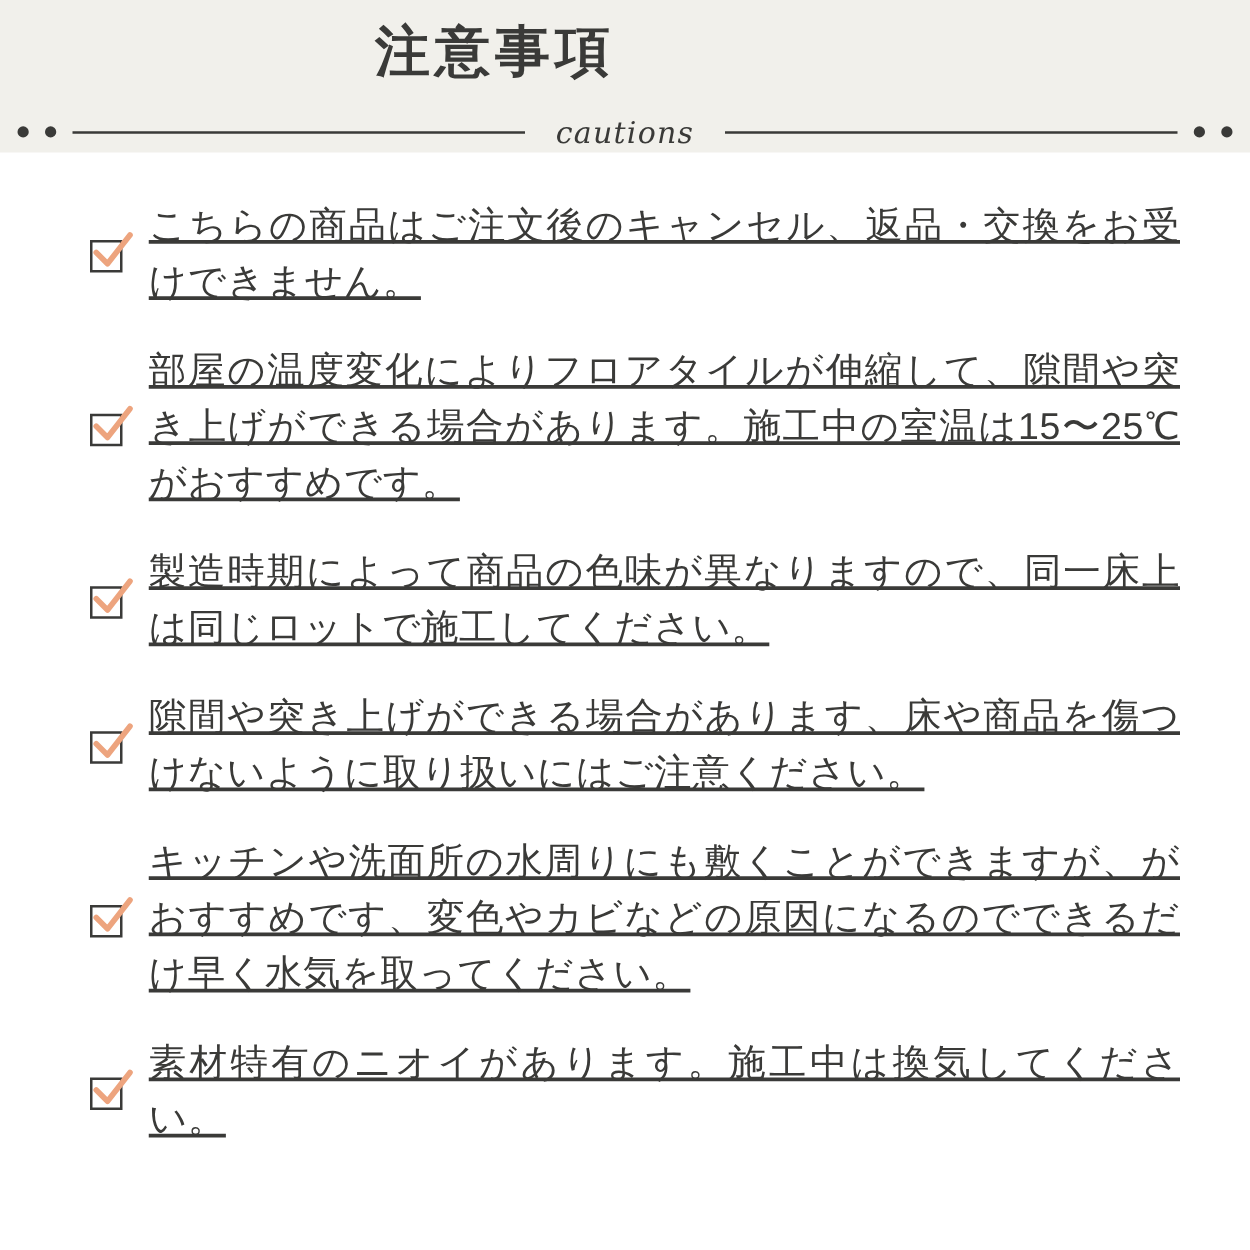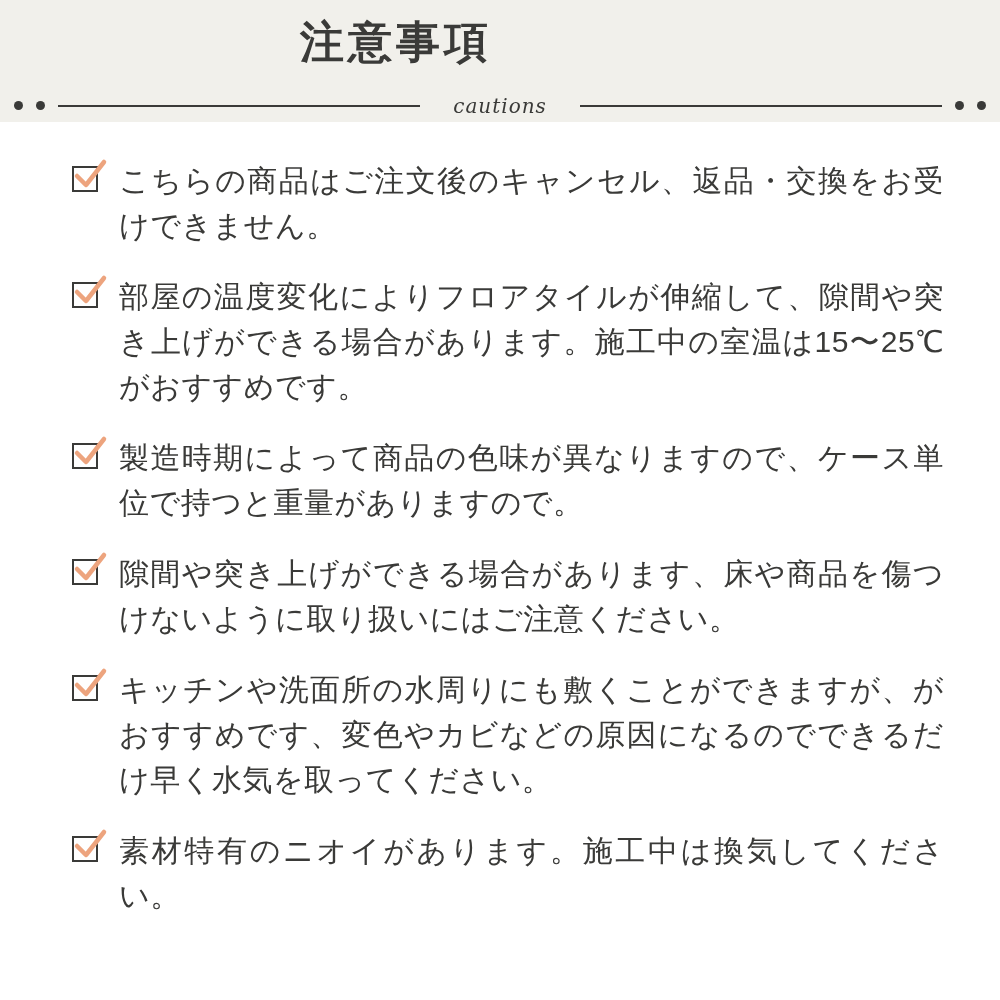--- a/index.html
+++ b/index.html
@@ -76,37 +76,38 @@
   .dot-r2 { right: 14px; }
 
   .subtitle {
     position: absolute;
     top: 0px;
     left: 0;
     width: 1000px;
     text-align: center;
     font-family: "DejaVu Serif", serif;
     font-style: italic;
-    font-size: 20px;
+    font-size: 24px;
     letter-spacing: 1px;
     color: #3a3a38;
     line-height: 20px;
   }
 
   
   .list {
     position: relative;
     padding: 36px 56px 0 72px;
     box-sizing: border-box;
   }
 
   .item {
     display: flex;
-    align-items: flex-start;
+    align-items: center;
     margin-bottom: 26px;
+    text-decoration: underline;
   }
 
   .check {
     flex: 0 0 auto;
     position: relative;
     width: 30px;
     height: 30px;
     margin-top: 8px;
     margin-right: 17px;
   }
@@ -178,21 +179,21 @@
       <span class="item-text">部屋の温度変化によりフロアタイルが伸縮して、隙間や突き上げができる場合があります。施工中の室温は15〜25℃がおすすめです。</span>
     </div>
 
     <div class="item">
       <span class="check">
         <span class="box"></span>
         <svg viewBox="0 0 34 34" aria-hidden="true">
           <path d="M4 16 L13 25 L31 2" fill="none" stroke="#eda47e" stroke-width="4.5" stroke-linecap="round" stroke-linejoin="round"></path>
         </svg>
       </span>
-      <span class="item-text">製造時期によって商品の色味が異なりますので、ケース単位で持つと重量がありますので。</span>
+      <span class="item-text">製造時期によって商品の色味が異なりますので、同一床上は同じロットで施工してください。</span>
     </div>
 
     <div class="item">
       <span class="check">
         <span class="box"></span>
         <svg viewBox="0 0 34 34" aria-hidden="true">
           <path d="M4 16 L13 25 L31 2" fill="none" stroke="#eda47e" stroke-width="4.5" stroke-linecap="round" stroke-linejoin="round"></path>
         </svg>
       </span>
       <span class="item-text">隙間や突き上げができる場合があります、床や商品を傷つけないように取り扱いにはご注意ください。</span>

